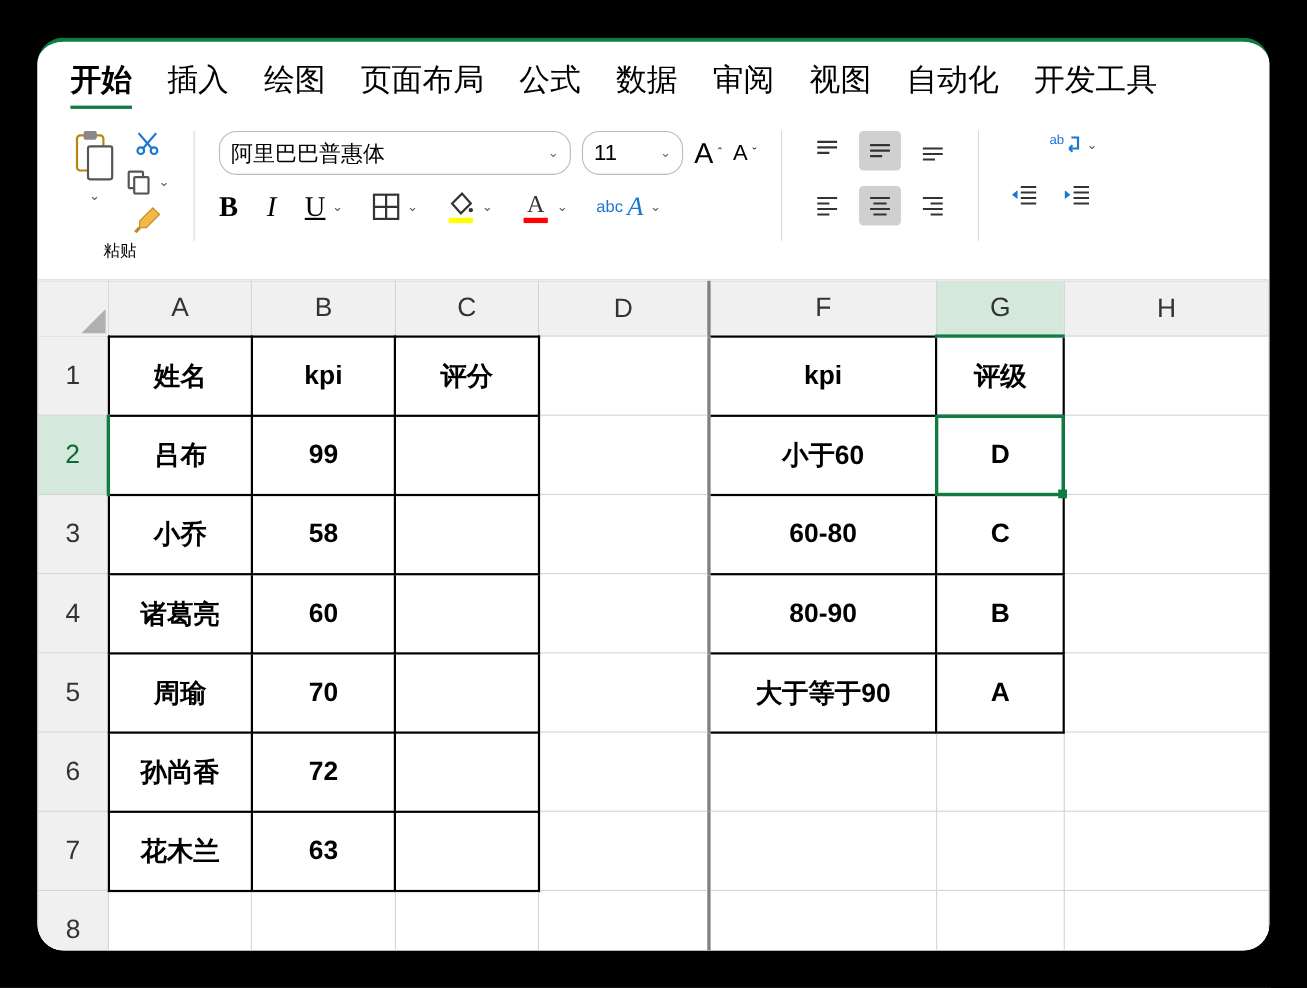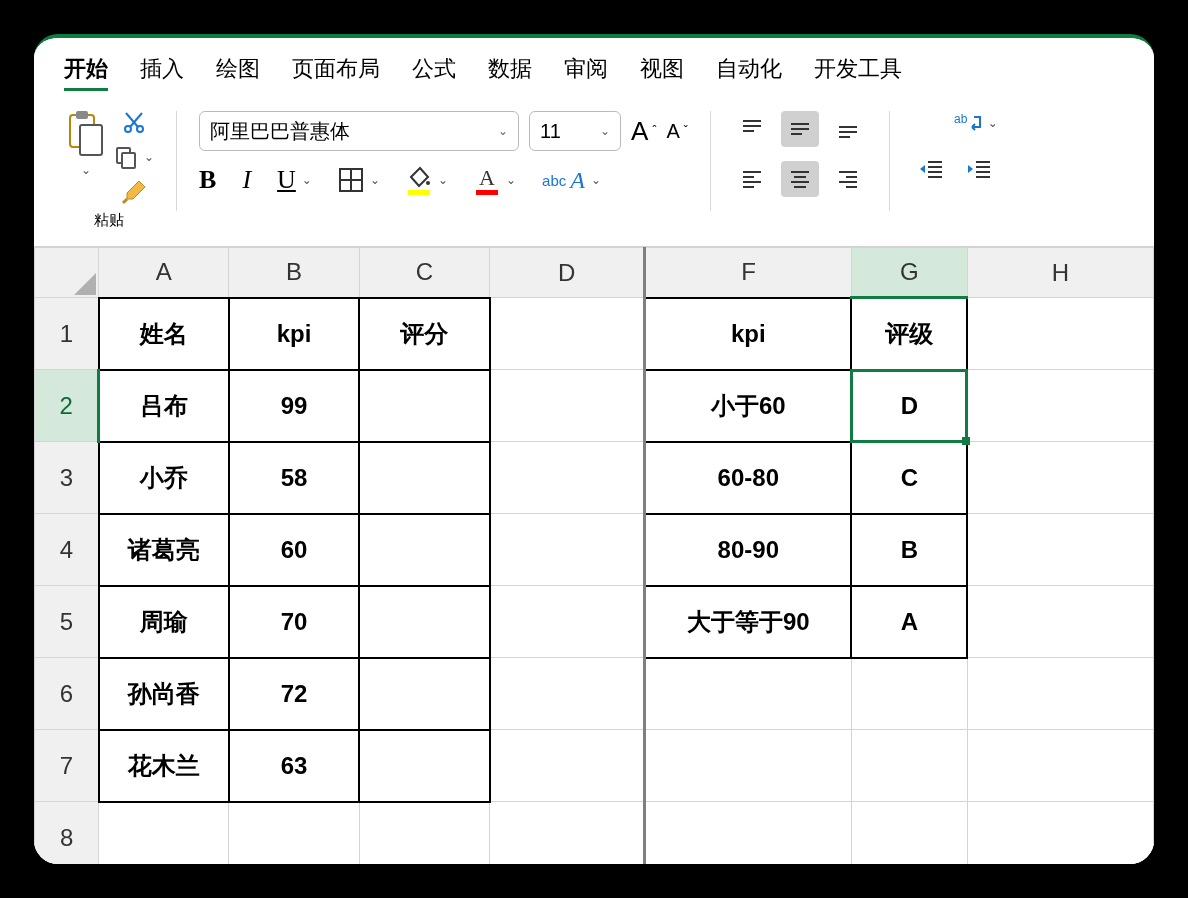--- a/index.html
+++ b/index.html
@@ -1,41 +1,41 @@
 <!DOCTYPE html>
 <html><head>
 <meta charset="utf-8">
 <style>
 * { box-sizing: border-box; margin: 0; padding: 0; }
 body { font-family: -apple-system, "Segoe UI", sans-serif; background: #000; display: flex; align-items: center; justify-content: center; height: 100vh; overflow: hidden; }
 .window { width: 1188px; height: 898px; background: #000; display: flex; align-items: center; justify-content: center; }
 .app { width: 1120px; height: 830px; background: #fff; border-radius: 24px; border-top: 4px solid #107C41; overflow: hidden; display: flex; flex-direction: column; }
 
 
-.tabs { display: flex; gap: 32px; padding: 16px 30px 10px; font-size: 22px; background: #fff; }
+.tabs { display: flex; gap: 32px; padding: 16px 30px 10px; font-size: 28px; background: #fff; }
 .tab { cursor: pointer; padding-bottom: 4px; }
 .tab.active { font-weight: 700; border-bottom: 3px solid #107C41; }
 
 
 .ribbon { display: flex; align-items: flex-start; padding: 10px 20px 16px; background: #fff; border-bottom: 1px solid #d0d0d0; gap: 6px; }
 .group { display: flex; flex-direction: column; align-items: center; padding: 0 10px; }
 .divider { width: 1px; height: 100px; background: #d8d8d8; margin: 0 6px; }
 .clipboard-row { display: flex; align-items: flex-start; gap: 8px; }
 .paste-box { display: flex; flex-direction: column; align-items: center; gap: 4px; }
 .paste-icn { width: 42px; height: 48px; position: relative; display: flex; align-items: center; justify-content: center; }
 .paste-icn svg { width: 42px; height: 48px; }
 .paste-lbl { font-size: 15px; margin-top: 6px; }
 .mini-col { display: flex; flex-direction: column; gap: 10px; align-items: center; }
 .icn { display: inline-flex; align-items: center; justify-content: center; }
 .chev { font-size: 12px; color: #555; margin-left: 2px; }
 .btnrow { display: flex; align-items: center; gap: 4px; }
 
 .font-group { display: flex; flex-direction: column; gap: 14px; }
 .font-top { display: flex; align-items: center; gap: 10px; }
-.select-box { height: 40px; border: 1px solid #bbb; border-radius: 6px; display: flex; align-items: center; padding: 0 10px; font-size: 20px; background: #fff; }
+.select-box { height: 40px; border: 1px solid #bbb; border-radius: 16px; display: flex; align-items: center; padding: 0 10px; font-size: 20px; background: #fff; }
 .select-box .arrow { margin-left: auto; font-size: 12px; color: #666; }
 .font-name { width: 320px; }
 .font-size { width: 92px; }
 .font-bottom { display: flex; align-items: center; gap: 26px; font-size: 22px; }
 .font-bottom .b { font-weight: 800; font-family: "Times New Roman", serif; font-size: 26px; }
 .font-bottom .i { font-style: italic; font-family: "Times New Roman", serif; font-size: 26px; }
 .font-bottom .u { text-decoration: underline; font-family: "Times New Roman", serif; font-size: 26px; }
 
 .align-group { display: flex; flex-direction: column; gap: 14px; }
 .align-row { display: flex; gap: 10px; }

